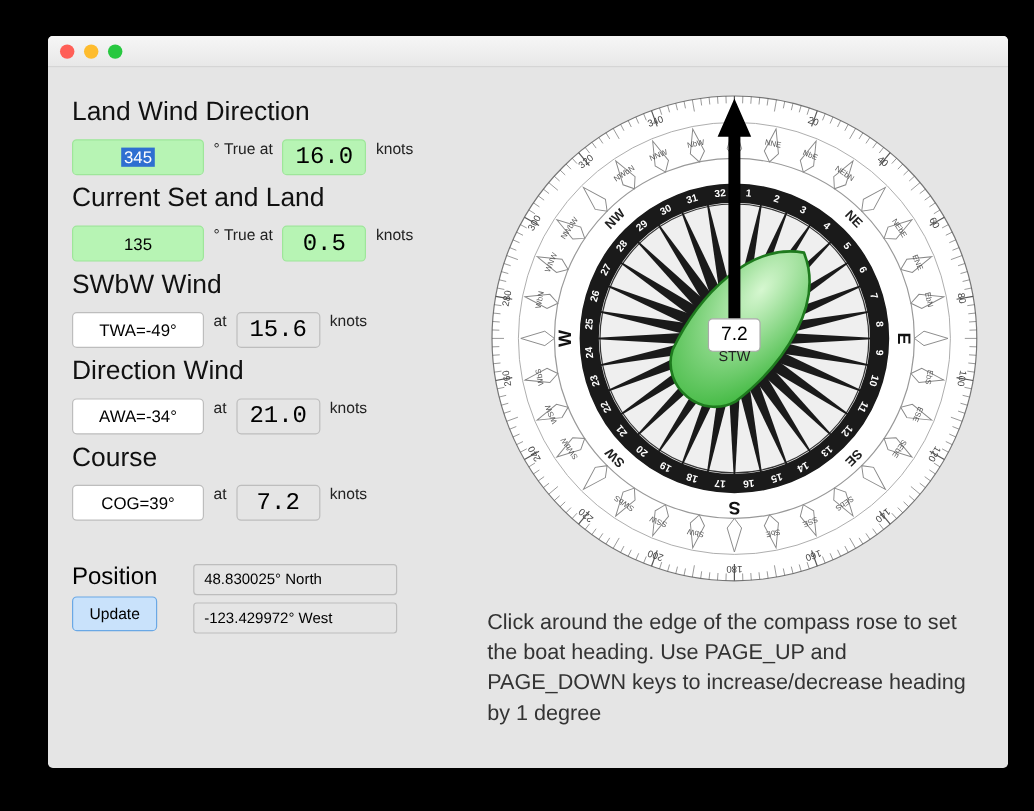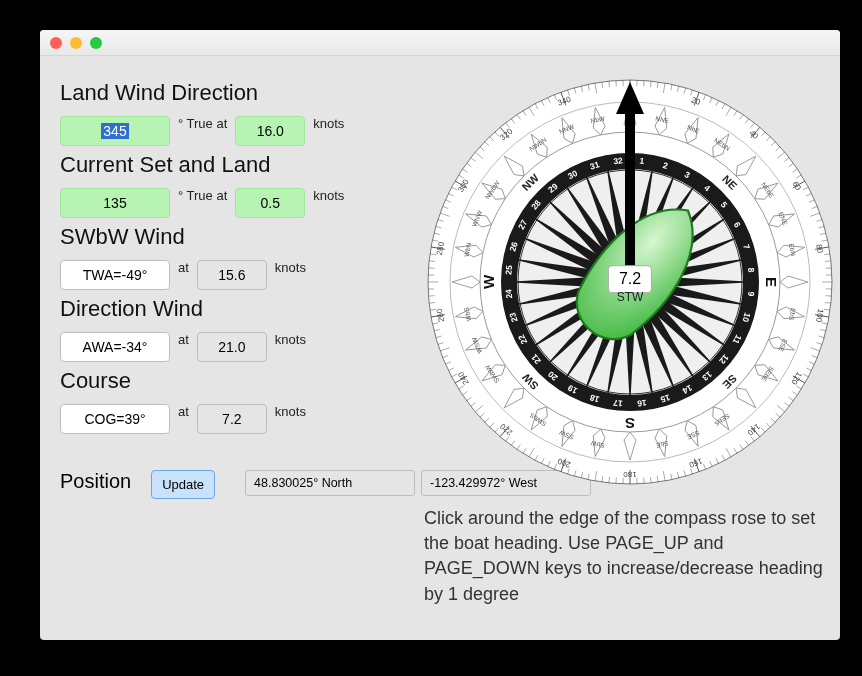--- a/index.html
+++ b/index.html
@@ -16,28 +16,28 @@
   .left-pane { width: 370px; padding: 18px 6px 10px 20px; }
   .right-pane { flex:1; padding: 10px 18px 10px 10px; display:flex; flex-direction:column; align-items:center;}
   .section-title { font-size: 22px; font-weight: 500; margin-top: 6px; margin-bottom: 10px; color:#111;}
   .row { display:flex; gap:8px; margin-bottom: 4px; }
   .field, .field-green {
     width: 110px; height: 30px; font-size:14px; text-align:center;
     border:1px solid #bdbdbd; border-radius:4px; background:#fff;
     display:flex; align-items:center; justify-content:center;
   }
   .field-green { background:#b7f4b4; border:1px solid #9ee69a; }
-  .field-sm { width: 70px; height:30px; text-align:center; border:1px solid #bdbdbd; border-radius:4px; font-size:14px; display:flex;align-items:center;justify-content:center;}
+  .field-sm { width: 70px; height:30px; text-align:center; border:1px solid #bdbdbd; border-radius:4px; font-size:20px; display:flex;align-items:center;justify-content:center;font-family:Liberation Mono, monospace;}
   .field-sm-green { background:#b7f4b4; border:1px solid #9ee69a;}
   .lbl { font-size:13px; color:#222; white-space:nowrap;}
   .pos-block { margin-top: 36px; display:flex; gap:30px;}
-  .pos-left { display:flex; flex-direction:row; gap:20px;}
+  .pos-left { display:flex; flex-direction:column; gap:4px;}
   .pos-title { font-size:20px; font-weight:500;}
   .update-btn { background:#c9e2fb; border:1px solid #6aa8e5; border-radius:4px; padding:6px 10px; font-size:13px; cursor:pointer;}
-  .pos-inputs { display:flex; flex-direction:row; gap:6px;}
+  .pos-inputs { display:flex; flex-direction:column; gap:6px;}
   .pos-input { width:170px; height:26px; border:1px solid #bdbdbd; border-radius:3px; padding-left:8px; font-size:12.5px; display:flex;align-items:center;}
   .hint { font-size:18px; line-height:1.4; color:#333; margin-top: 14px; padding: 0 4px;}
   .selected-text { background:#2f6fd1; color:#fff; padding:0 2px;}
   
   .compass-wrap{ width:420px; height:420px; position:relative; margin-top:6px;}
   .compass-wrap svg{ width:100%; height:100%; display:block;}
   .stw-box{
     position:absolute; left:50%; top:50%; transform:translate(-50%,-60%);
     background:#fff; border:1px solid #aaa; border-radius:4px; padding:4px 10px;
     font-size:16px; text-align:center;

